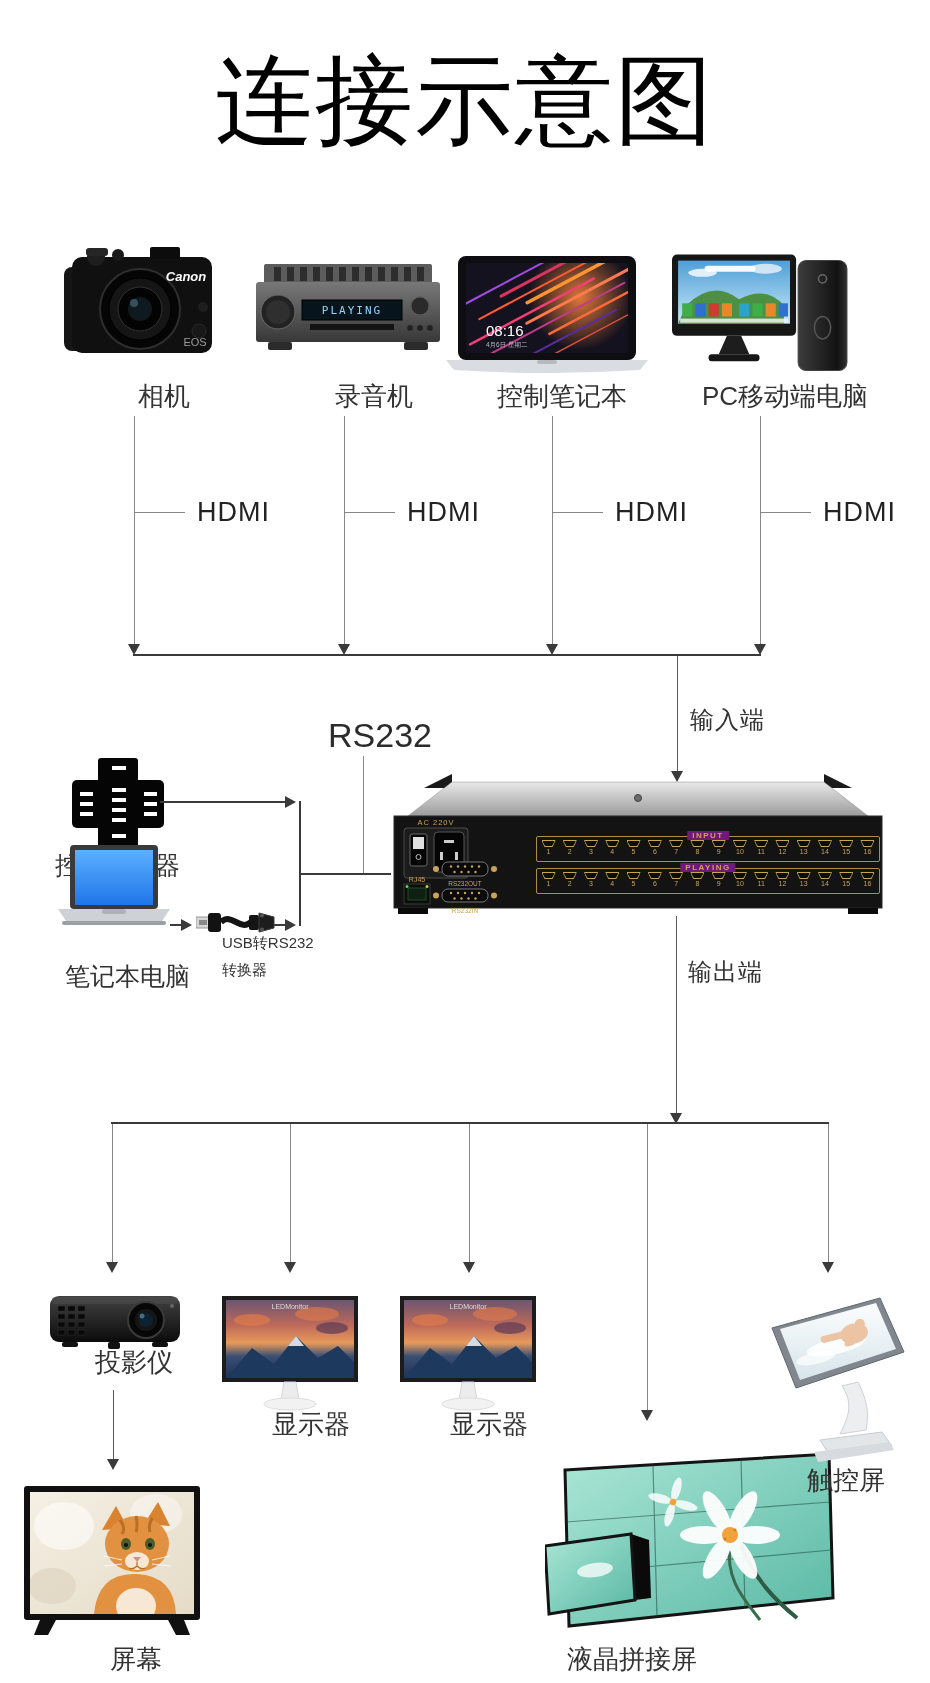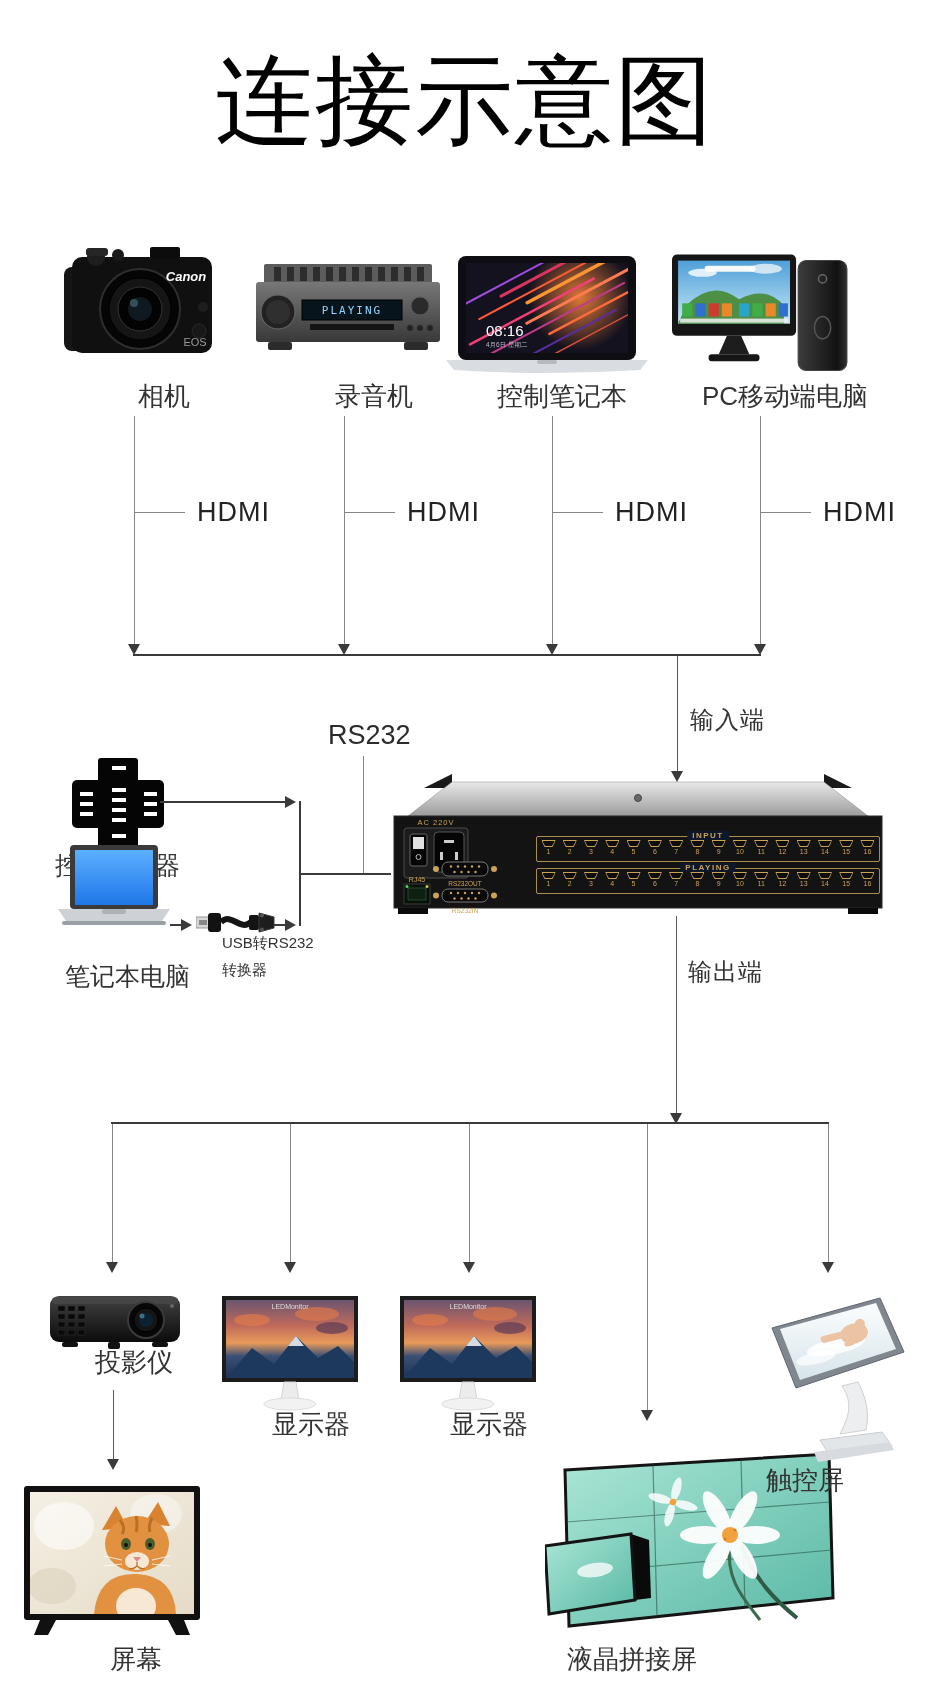--- a/index.html
+++ b/index.html
@@ -7,33 +7,33 @@
          font-family:"Liberation Sans","DejaVu Sans",sans-serif;color:#303030;}
   .abs{position:absolute;}
   
   .title{position:absolute;left:0;top:48px;width:930px;text-align:center;font-size:98px;font-weight:400;
          color:#000;font-family:"Liberation Serif","DejaVu Serif",serif;letter-spacing:2px;line-height:1.1;}
   
   .lbl{position:absolute;font-size:26px;color:#333;text-align:right;line-height:1.15;}
   .lbl-sm{position:absolute;font-size:15px;color:#333;text-align:left;line-height:1.25;}
   .cable-lbl{position:absolute;font-size:27px;color:#222;line-height:32px;letter-spacing:1px;}
   .port-note{position:absolute;font-size:24px;color:#333;line-height:28px;letter-spacing:1px;}
-  .rs-lbl{position:absolute;font-size:27px;color:#2b2b2b;line-height:30px;}
+  .rs-lbl{position:absolute;font-size:34px;color:#2b2b2b;line-height:30px;}
   
   .vline{position:absolute;width:1px;background:#878787;}
   .hline{position:absolute;height:1px;background:#878787;}
   .dark2v{position:absolute;width:2px;background:#3a3a3a;}
   .dark2h{position:absolute;height:2px;background:#3a3a3a;}
   .thinv{position:absolute;width:1px;background:#5a5a5a;}
   
   .arr-d{position:absolute;width:0;height:0;border-left:6px solid transparent;border-right:6px solid transparent;border-top:11px solid #3a3a3a;}
   .arr-r{position:absolute;width:0;height:0;border-top:6px solid transparent;border-bottom:6px solid transparent;border-left:11px solid #3a3a3a;}
   
   .port-band{position:absolute;width:344px;height:26px;border:1px solid rgba(201,163,85,.85);border-radius:2px;box-sizing:border-box;}
-  .band-label{position:absolute;top:-6px;left:50%;transform:translateX(-50%);background:#0f172a;padding:0 5px;
+  .band-label{position:absolute;top:-6px;left:50%;transform:translateX(-50%);background:#701a75;padding:0 5px;
               font-size:8px;line-height:9px;color:#c9a355;letter-spacing:1.5px;font-weight:bold;}
   .ports{display:flex;justify-content:space-between;padding:3px 3px 0;}
   .hdmi-port{width:17px;display:flex;flex-direction:column;align-items:center;}
   .hdmi-port i{display:block;position:relative;width:14px;height:7px;background:#c9a355;
                clip-path:polygon(0 0,100% 0,90% 55%,78% 100%,22% 100%,10% 55%);}
   .hdmi-port i::after{content:"";position:absolute;left:1px;right:1px;top:1px;bottom:1px;background:#0c0c0c;
                clip-path:polygon(0 0,100% 0,90% 55%,78% 100%,22% 100%,10% 55%);}
   .hdmi-port b{font-size:7px;line-height:9px;color:#c9a355;font-weight:400;}
   svg{display:block;}
 </style>
@@ -627,15 +627,15 @@
     <g fill="#ecc3a3" transform="rotate(-14 90 40)">
       <ellipse cx="96" cy="41" rx="14" ry="10"></ellipse>
       <rect x="62" y="36" width="30" height="7" rx="3.5"></rect>
       <rect x="84" y="47" width="10" height="5" rx="2.5"></rect>
       <circle cx="104" cy="33" r="5"></circle>
     </g>
     <path d="M84,92 C96,110 90,124 82,140 L108,136 C112,118 108,104 100,88 Z" fill="#eceeef" stroke="#cdd2d6"></path>
     <polygon points="62,146 124,138 134,152 72,162" fill="#e3e6e9" stroke="#c8cdd1"></polygon>
     <polygon points="56,158 132,148 136,156 60,168" fill="#d7dbdf"></polygon>
   </svg>
-  <div class="lbl" style="left:744px;top:1466px;width:100px">触控屏</div>
+  <div class="lbl" style="left:785px;top:1466px;width:100px">触控屏</div>
 
 </div>
 
 </body></html>

